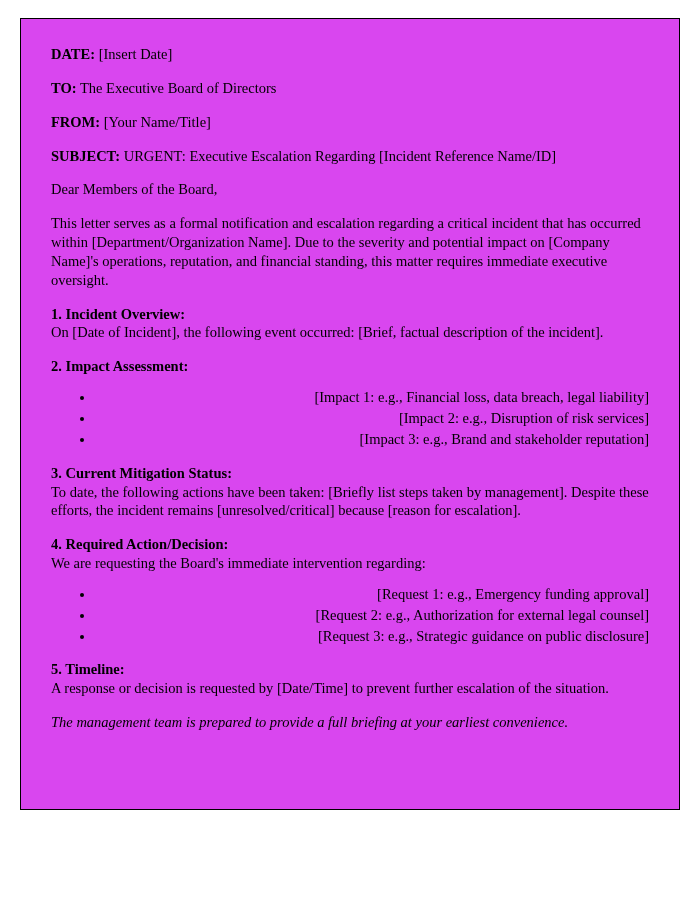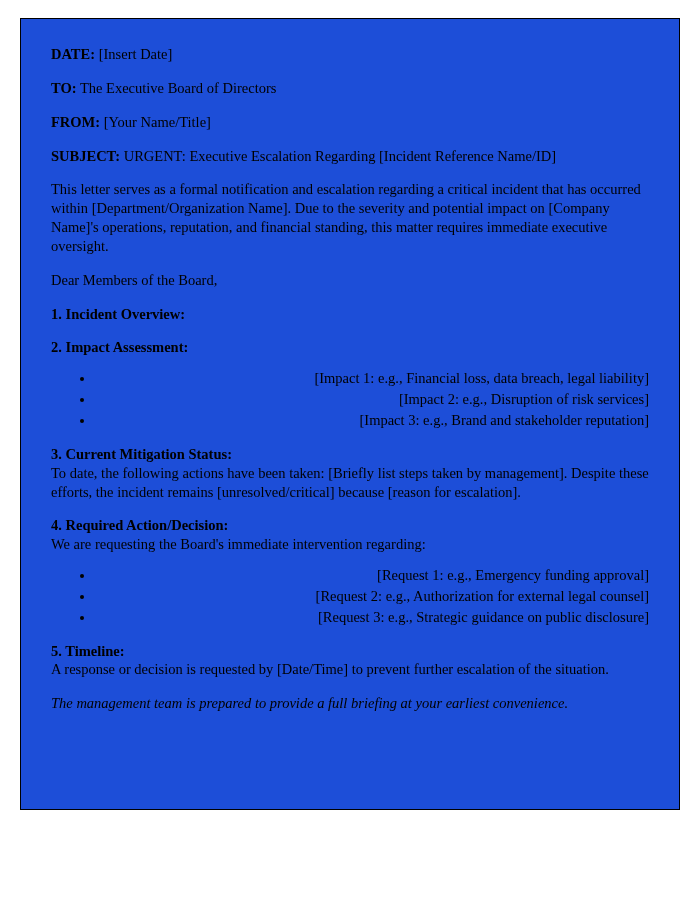--- a/index.html
+++ b/index.html
@@ -13,21 +13,21 @@
     color: #000000;
     line-height: 1.3;
   }
   .page {
     position: absolute;
     left: 20px;
     top: 18px;
     width: 660px;
     height: 792px;
     border: 1px solid #000000;
-    background: #1d4ed8;
+    background: #d946ef;
     padding: 26px 30px 20px 30px;
     overflow: hidden;
   }
   p.para { margin: 0 0 15px 0; }
   .hf b { font-weight: bold; }
   .section { margin: 12px 0 15px 0; }
   .section-heading { font-weight: bold; }
   ul.bullets {
     margin: 12px 0 15px 0;
     padding-left: 44px;
@@ -43,26 +43,27 @@
 <div class="page">
 
   <p class="para hf"><b>DATE:</b> <span>[Insert Date]</span></p>
 
   <p class="para hf"><b>TO:</b> <span>The Executive Board of Directors</span></p>
 
   <p class="para hf"><b>FROM:</b> <span>[Your Name/Title]</span></p>
 
   <p class="para hf"><b>SUBJECT:</b> <span>URGENT: Executive Escalation Regarding [Incident Reference Name/ID]</span></p>
 
+  <p class="para">Dear Members of the Board,</p>
+
   <p class="para">This letter serves as a formal notification and escalation regarding a critical incident that has occurred within [Department/Organization Name]. Due to the severity and potential impact on [Company Name]'s operations, reputation, and financial standing, this matter requires immediate executive oversight.</p>
-
-  <p class="para">Dear Members of the Board,</p>
 
   <div class="section">
     <div class="section-heading">1. Incident Overview:</div>
+    <div class="section-body">On [Date of Incident], the following event occurred: [Brief, factual description of the incident].</div>
   </div>
 
   <div class="section">
     <div class="section-heading">2. Impact Assessment:</div>
     <ul class="bullets">
       <li>[Impact 1: e.g., Financial loss, data breach, legal liability]</li>
       <li>[Impact 2: e.g., Disruption of risk services]</li>
       <li>[Impact 3: e.g., Brand and stakeholder reputation]</li>
     </ul>
   </div>

